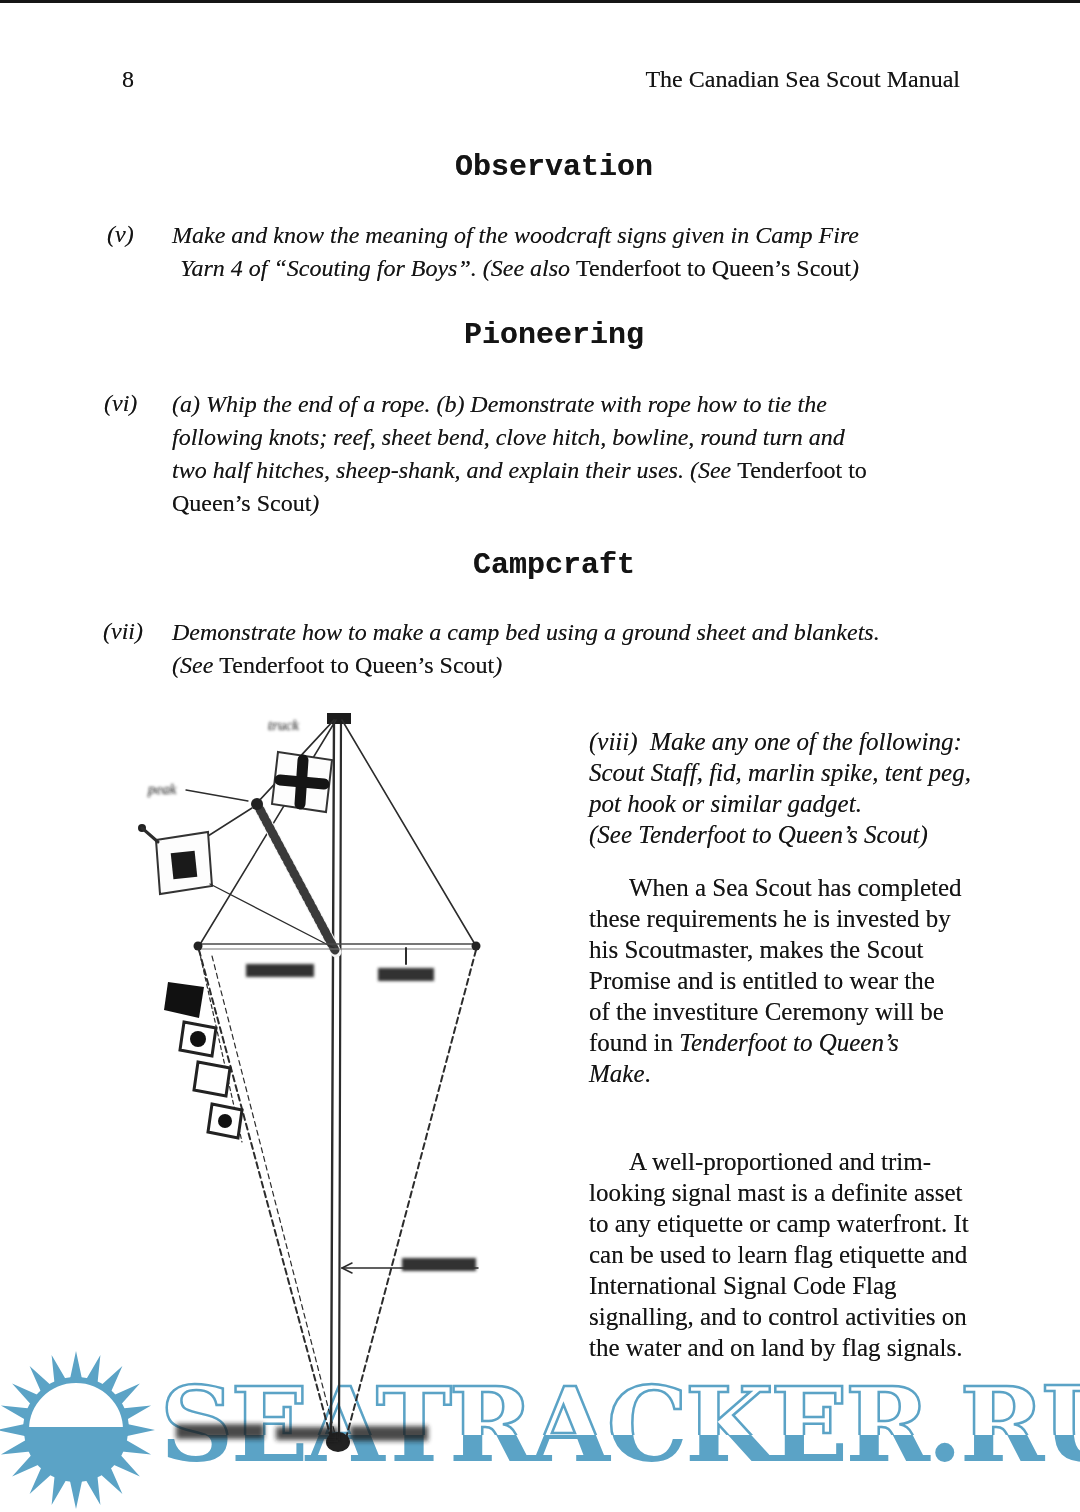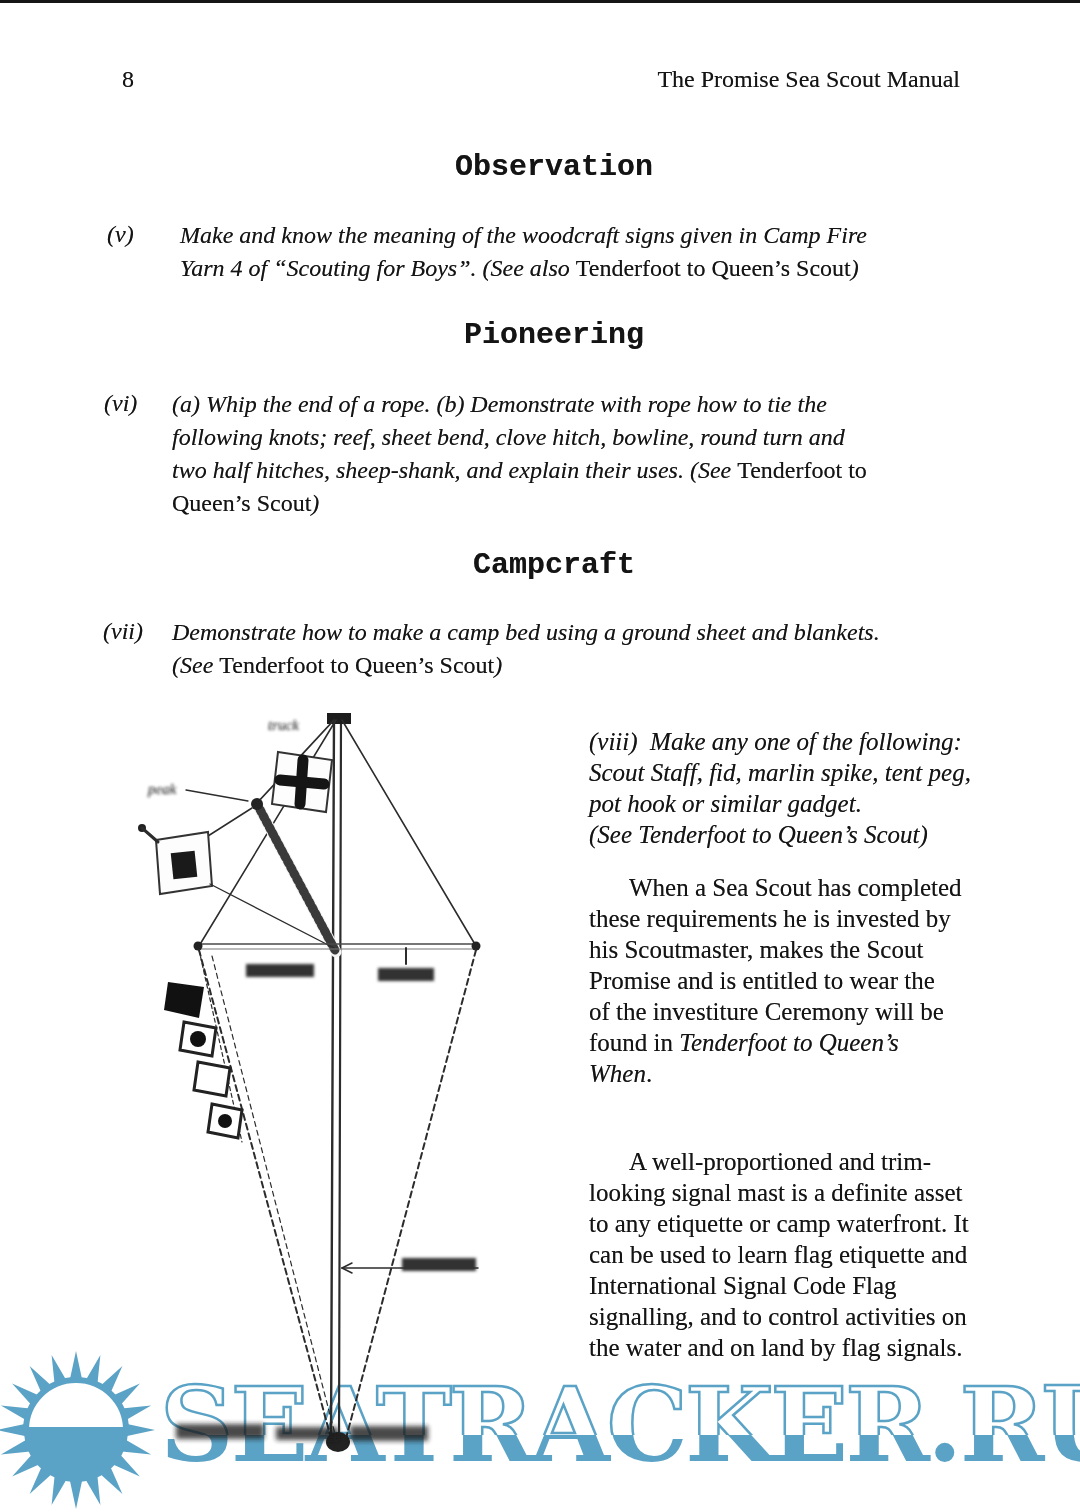--- a/index.html
+++ b/index.html
@@ -36,26 +36,26 @@
               clip-path:inset(0 0 63px 0);}
   #wm-solid{color:#5BA3C6;clip-path:inset(69px 0 0 0);}
 </style>
 </head>
 <body>
 
 <div class="abs" id="top-edge"></div>
 
 <div class="abs scantext" id="header">
   <span>8</span>
-  <span>The Promise Sea Scout Manual</span>
+  <span>The Canadian Sea Scout Manual</span>
 </div>
 
 <div class="abs heading scantext" style="top:150px;">Observation</div>
 <div class="abs item-marker scantext" style="left:107px;top:221px;">(v)</div>
-<div class="abs item-lines scantext" style="left:180px;top:219px;">
+<div class="abs item-lines scantext" style="left:172px;top:219px;text-align:right;">
   <div class="line"><span class="it">Make and know the meaning of the woodcraft signs given in Camp Fire</span></div>
   <div class="line"><span class="it">Yarn 4 of “Scouting for Boys”. (See also </span><span class="rm">Tenderfoot to Queen’s Scout</span><span class="it">)</span></div>
 </div>
 
 <div class="abs heading scantext" style="top:318px;">Pioneering</div>
 <div class="abs item-marker scantext" style="left:104px;top:390px;">(vi)</div>
 <div class="abs item-lines scantext" style="left:172px;top:388px;">
   <div class="line"><span class="it">(a) Whip the end of a rope. (b) Demonstrate with rope how to tie the</span></div>
   <div class="line"><span class="it">following knots; reef, sheet bend, clove hitch, bowline, round turn and</span></div>
   <div class="line"><span class="it">two half hitches, sheep-shank, and explain their uses. (See </span><span class="rm">Tenderfoot to</span></div>
@@ -152,21 +152,21 @@
   <div class="line colline it">(See Tenderfoot to Queen’s Scout)</div>
 </div>
 
 <div class="abs scantext" style="left:557px;top:872px;width:440px;">
   <div class="line colline indent">When a Sea Scout has completed</div>
   <div class="line colline">these requirements he is invested by</div>
   <div class="line colline">his Scoutmaster, makes the Scout</div>
   <div class="line colline">Promise and is entitled to wear the</div>
   <div class="line colline">of the investiture Ceremony will be</div>
   <div class="line colline"><span class="rm">found in </span><span class="it">Tenderfoot to Queen’s</span></div>
-  <div class="line colline"><span class="it">When</span><span class="rm">.</span></div>
+  <div class="line colline"><span class="it">Make</span><span class="rm">.</span></div>
 </div>
 
 <div class="abs scantext" style="left:557px;top:1146px;width:440px;">
   <div class="line colline indent">A well-proportioned and trim-</div>
   <div class="line colline">looking signal mast is a definite asset</div>
   <div class="line colline">to any etiquette or camp waterfront. It</div>
   <div class="line colline">can be used to learn flag etiquette and</div>
   <div class="line colline">International Signal Code Flag</div>
   <div class="line colline">signalling, and to control activities on</div>
   <div class="line colline">the water and on land by flag signals.</div>

